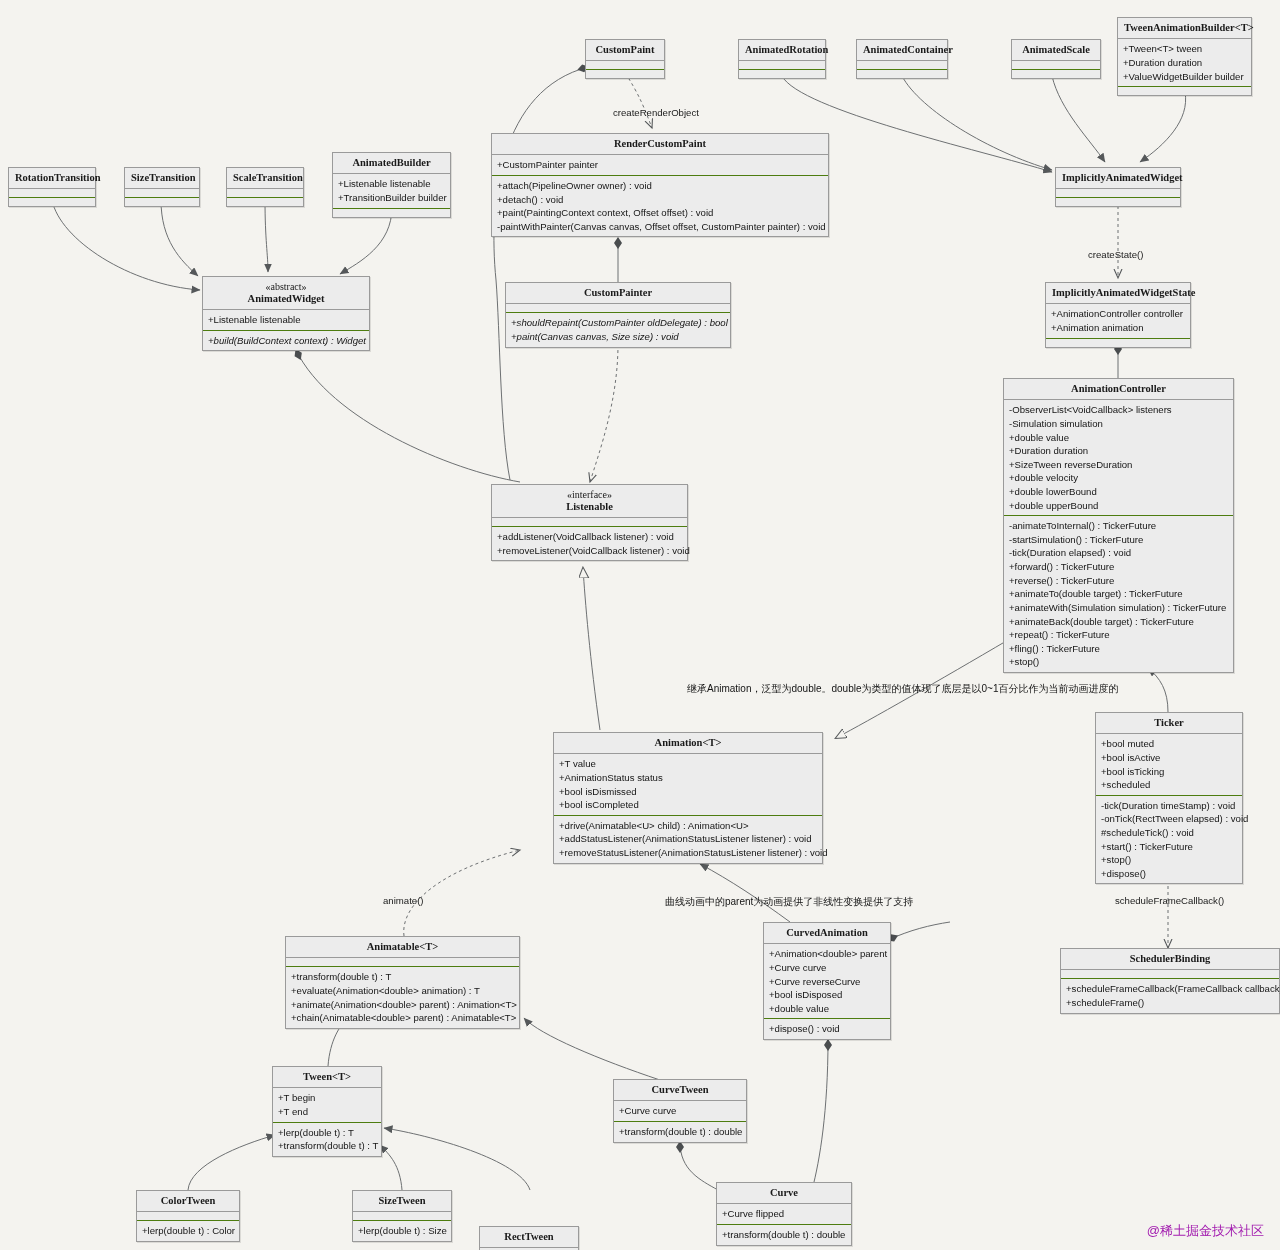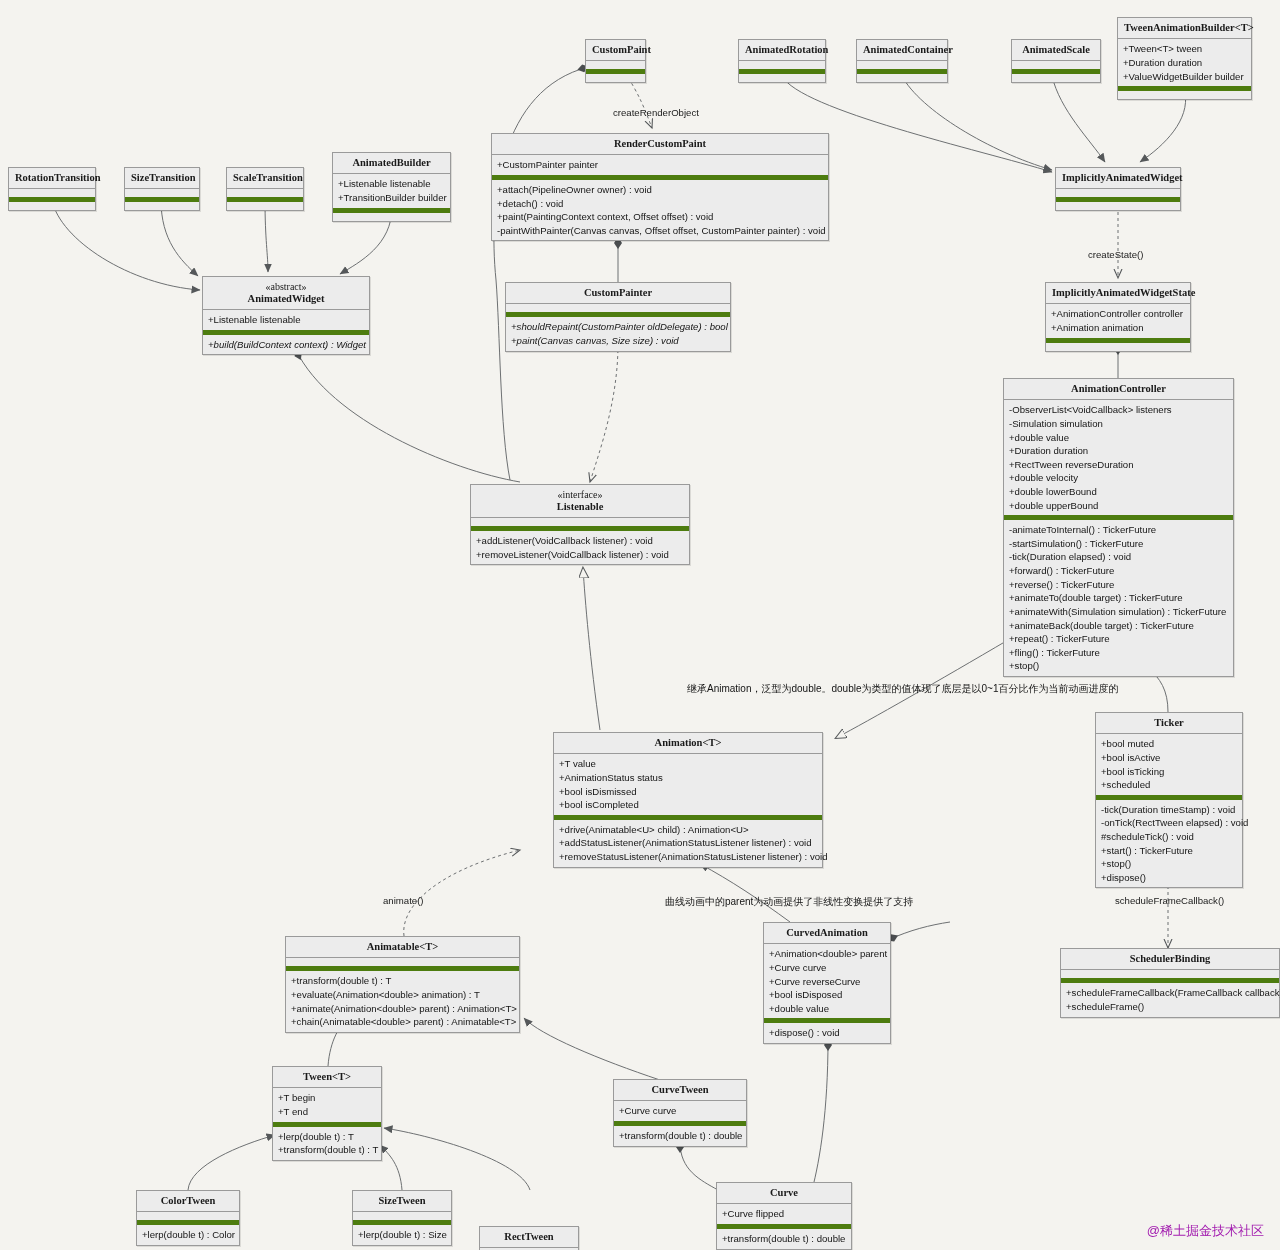--- a/index.html
+++ b/index.html
@@ -38,21 +38,21 @@
     line-height: 1.18;
     border-bottom: 1px solid #9a9a9a;
     font-family: Liberation Serif, serif;
   }
   .uml .stereo {
     display: block;
     font-weight: normal;
     font-size: 10px;
   }
   .uml .sec {
-    border-bottom: 5px solid #4d7c0f;
+    border-bottom: 1px solid #4d7c0f;
     padding: 3px 5px 3px 5px;
   }
   .uml .sec:last-child { border-bottom: none; }
   .uml .sec.empty { padding: 0; height: 8px; }
   .uml .row {
     font-size: 9.6px;
     color: #151515;
     line-height: 1.42;
     white-space: nowrap;
   }
@@ -186,21 +186,21 @@
       <span>AnimatedWidget</span>
     </div>
     <div class="sec">
       <div class="row">+Listenable listenable</div>
     </div>
     <div class="sec">
       <div class="row ital">+build(BuildContext context) : Widget</div>
     </div>
   </div>
 
-  <div class="uml" style="left:585px; top:39px; width:61px;">
+  <div class="uml" style="left:585px; top:39px; width:80px;">
     <div class="hdr">CustomPaint</div>
     <div class="sec empty"></div>
     <div class="sec empty"></div>
   </div>
 
   <div class="uml" style="left:491px; top:133px; width:338px;">
     <div class="hdr">RenderCustomPaint</div>
     <div class="sec">
       <div class="row">+CustomPainter painter</div>
     </div>
@@ -264,41 +264,41 @@
     <div class="sec empty"></div>
   </div>
 
   <div class="uml" style="left:1003px; top:378px; width:231px;">
     <div class="hdr">AnimationController</div>
     <div class="sec">
       <div class="row">-ObserverList&lt;VoidCallback&gt; listeners</div>
       <div class="row">-Simulation simulation</div>
       <div class="row">+double value</div>
       <div class="row">+Duration duration</div>
-      <div class="row">+RectTween reverseDuration</div>
+      <div class="row">+SizeTween reverseDuration</div>
       <div class="row">+double velocity</div>
       <div class="row">+double lowerBound</div>
       <div class="row">+double upperBound</div>
     </div>
     <div class="sec">
       <div class="row">-animateToInternal() : TickerFuture</div>
       <div class="row">-startSimulation() : TickerFuture</div>
       <div class="row">-tick(Duration elapsed) : void</div>
       <div class="row">+forward() : TickerFuture</div>
       <div class="row">+reverse() : TickerFuture</div>
       <div class="row">+animateTo(double target) : TickerFuture</div>
       <div class="row">+animateWith(Simulation simulation) : TickerFuture</div>
       <div class="row">+animateBack(double target) : TickerFuture</div>
       <div class="row">+repeat() : TickerFuture</div>
       <div class="row">+fling() : TickerFuture</div>
       <div class="row">+stop()</div>
     </div>
   </div>
 
-  <div class="uml" style="left:470px; top:484px; width:220px;">
+  <div class="uml" style="left:491px; top:484px; width:197px;">
     <div class="hdr">
       <span class="stereo">«interface»</span>
       <span>Listenable</span>
     </div>
     <div class="sec empty"></div>
     <div class="sec">
       <div class="row">+addListener(VoidCallback listener) : void</div>
       <div class="row">+removeListener(VoidCallback listener) : void</div>
     </div>
   </div>

